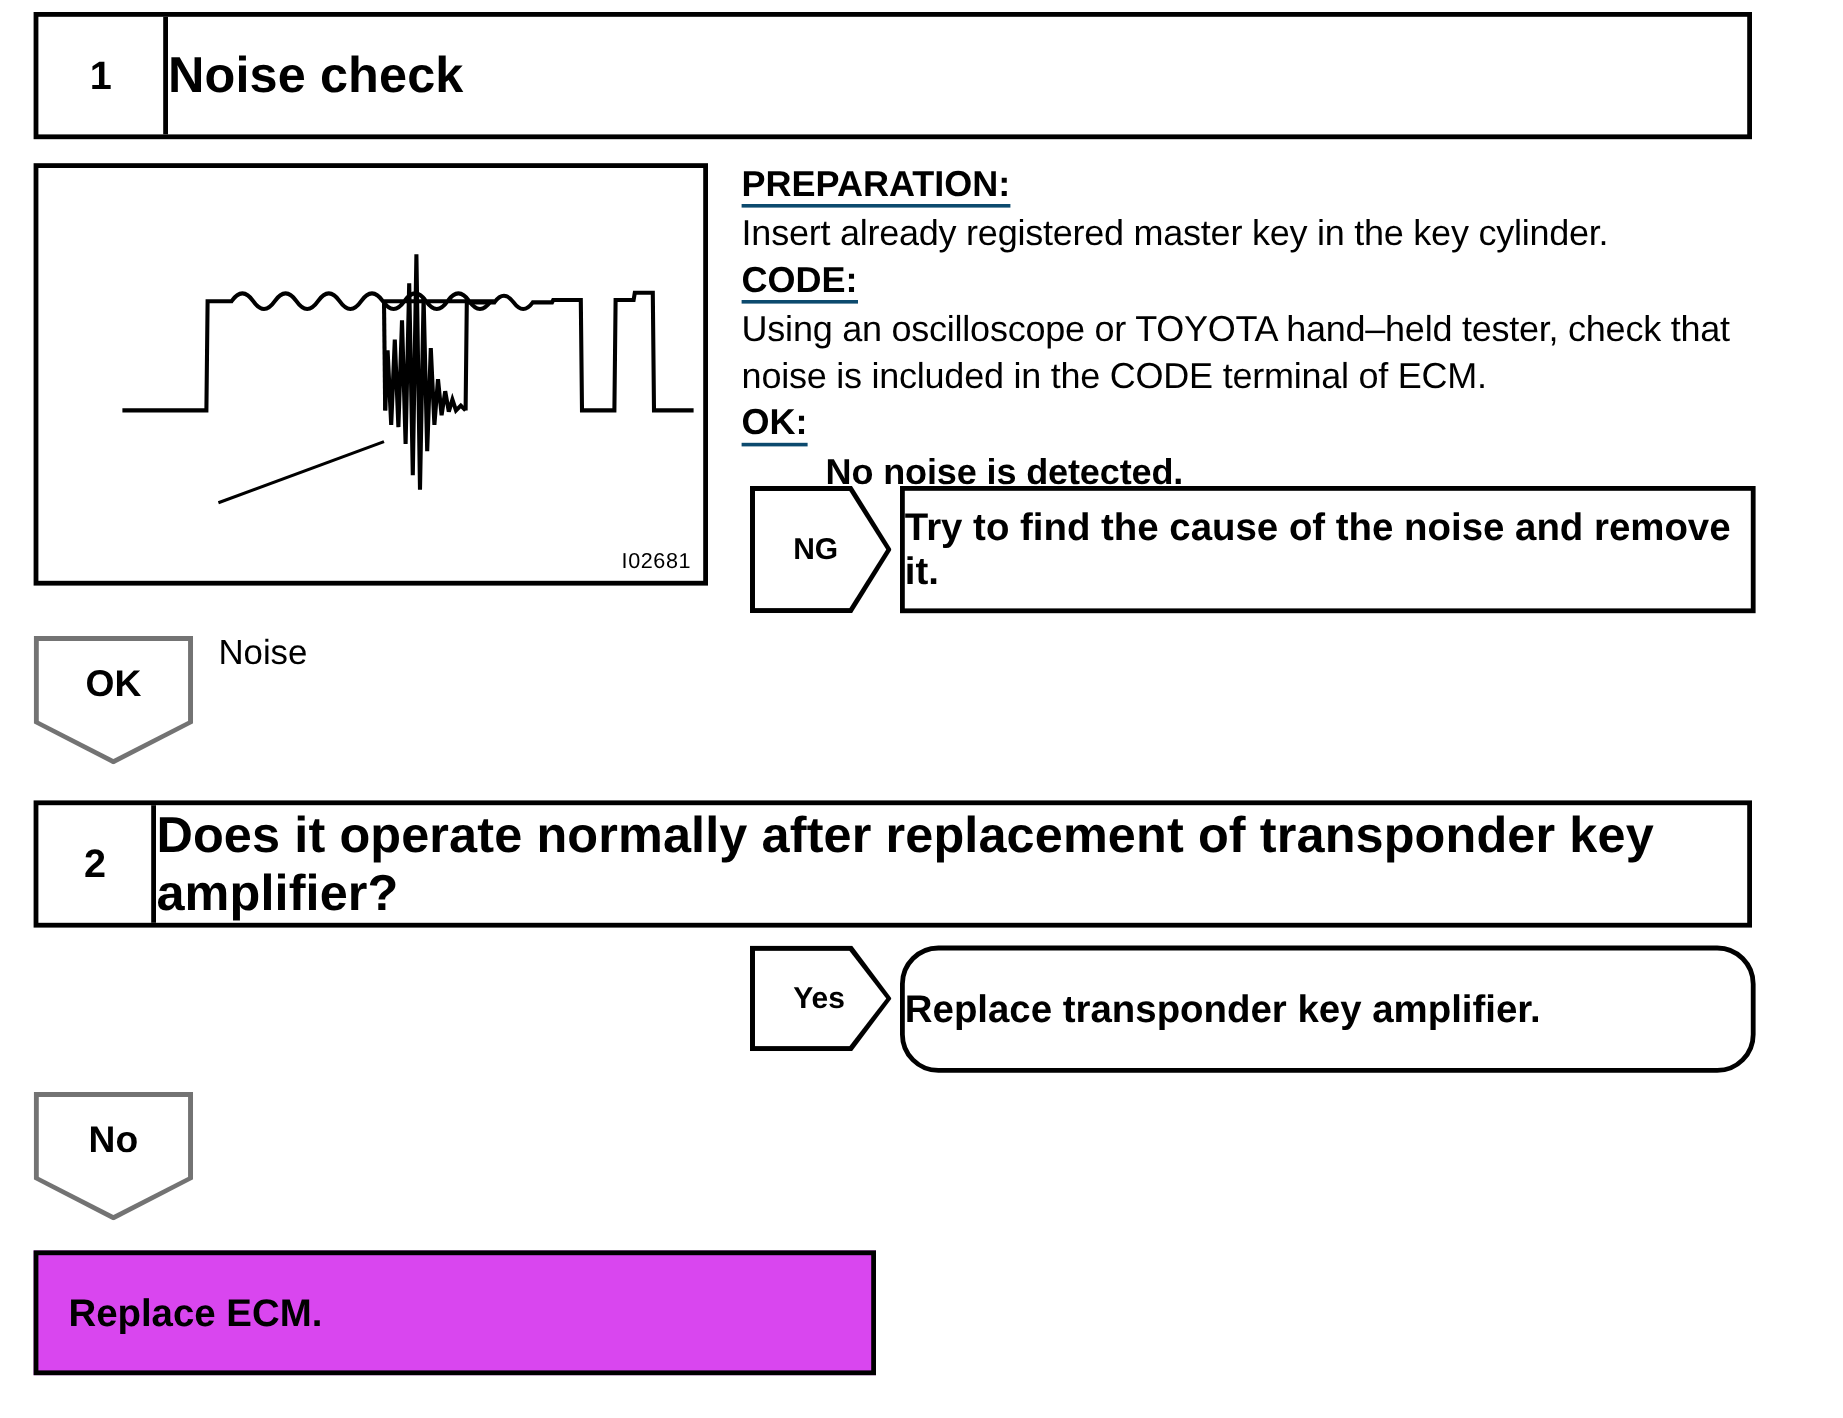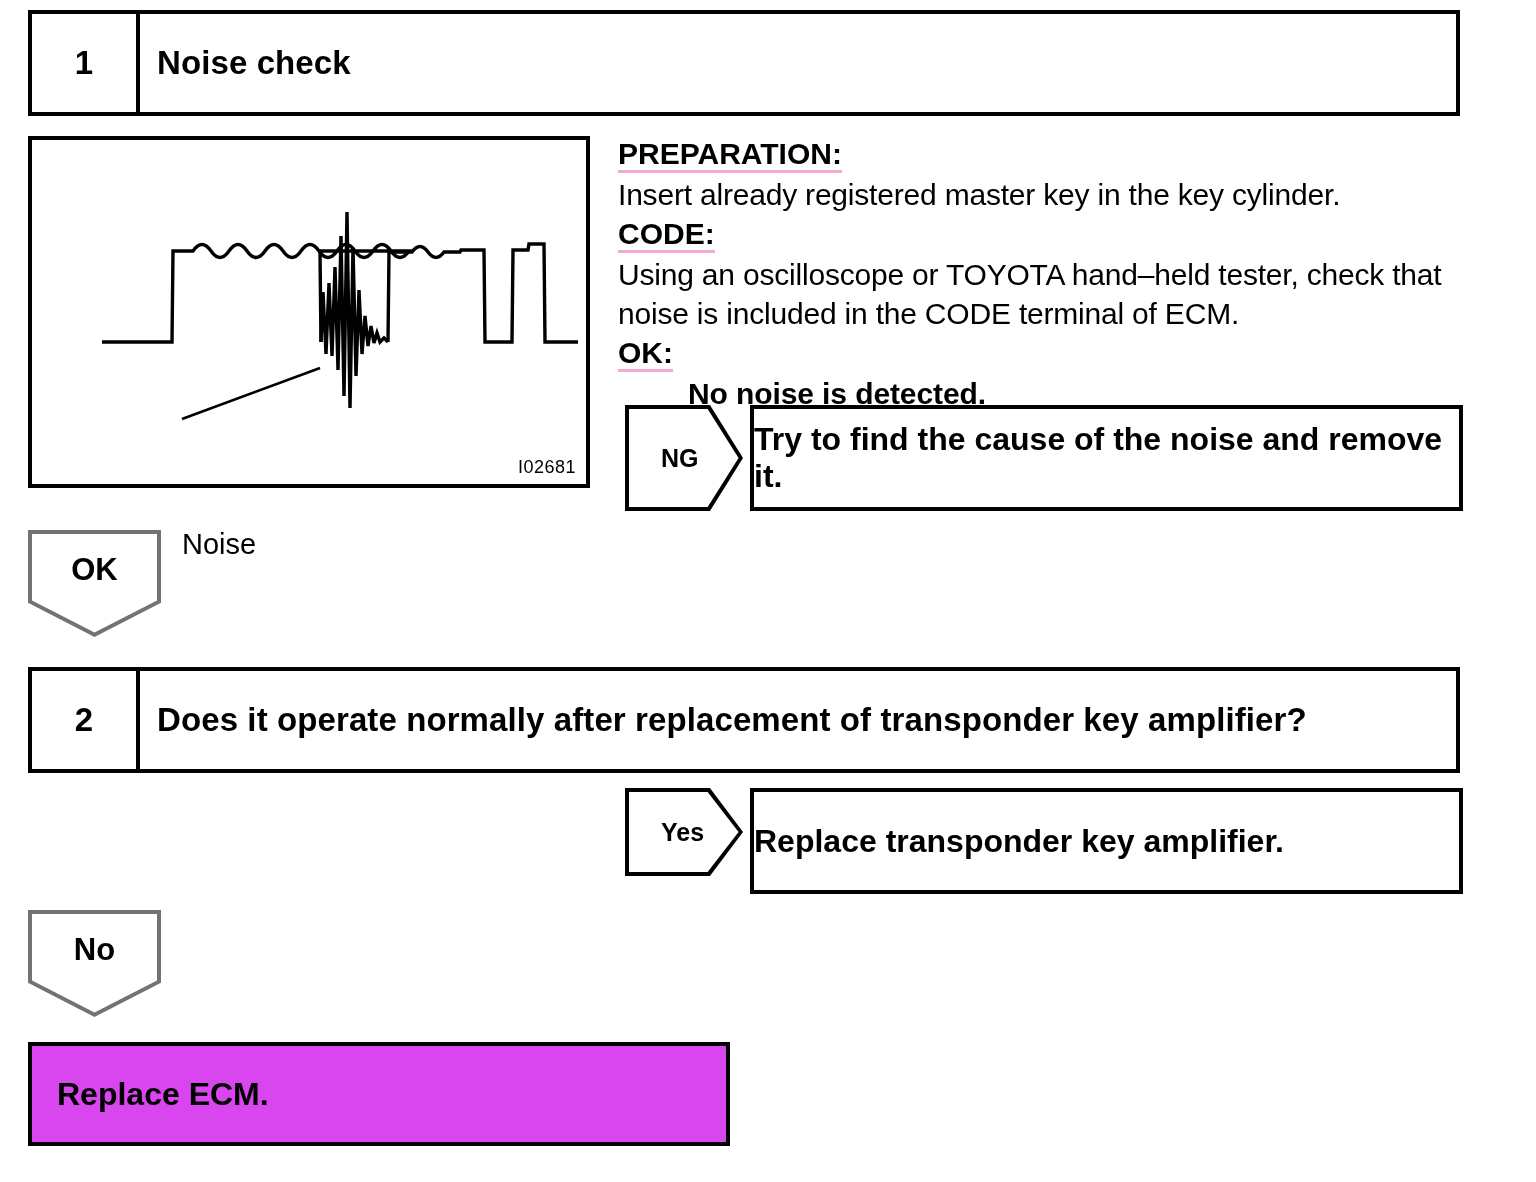--- a/index.html
+++ b/index.html
@@ -34,22 +34,22 @@
     border-right: 4px solid #000;
     display: flex;
     align-items: center;
     justify-content: center;
     font-size: 33px;
     font-weight: bold;
   }
   .step-title {
     display: flex;
     align-items: center;
-    padding-left: 17px;
-    font-size: 33px;
+    padding-left: 0;
+    font-size: 42px;
     font-weight: bold;
     letter-spacing: 0.1px;
   }
 
   
   .figure-box {
     position: absolute;
     box-sizing: border-box;
     border: 4px solid #000;
     background: #fff;
@@ -68,21 +68,21 @@
 
   
   .instructions {
     position: absolute;
     font-size: 30px;
     line-height: 39px;
   }
   .instructions .hd {
     font-weight: bold;
     display: inline-block;
-    border-bottom: 3px solid #f9a8d4;
+    border-bottom: 3px solid #0c4a6e;
     line-height: 33px;
     margin-bottom: 2px;
   }
   .instructions .body-line {
     font-weight: normal;
     letter-spacing: -0.2px;
   }
   .ok-result {
     font-weight: bold;
     padding-left: 70px;
@@ -260,21 +260,21 @@
   <div class="step-row" style="left:28px; top:667px; width:1432px; height:106px;">
     <div class="step-num">2</div>
     <div class="step-title">Does it operate normally after replacement of transponder key amplifier?</div>
   </div>
 
   <div class="branch-row" style="left:625px; top:788px;">
     <div class="arrow-right" style="width:118px; height:88px;">
       <span class="inner"></span>
       <span class="lbl">Yes</span>
     </div>
-    <div class="outcome-box" style="width:713px; height:106px; margin-left:7px;">
+    <div class="outcome-box" style="width:713px; height:106px; margin-left:7px;border-radius:32px;">
       <span>Replace transponder key amplifier.</span>
     </div>
   </div>
 
   <div class="arrow-down" style="left:28px; top:910px; width:133px; height:107px;">
     <span class="inner"></span>
     <span class="lbl">No</span>
   </div>
 
   <div class="terminal-box" style="left:28px; top:1042px; width:702px; height:104px;">

